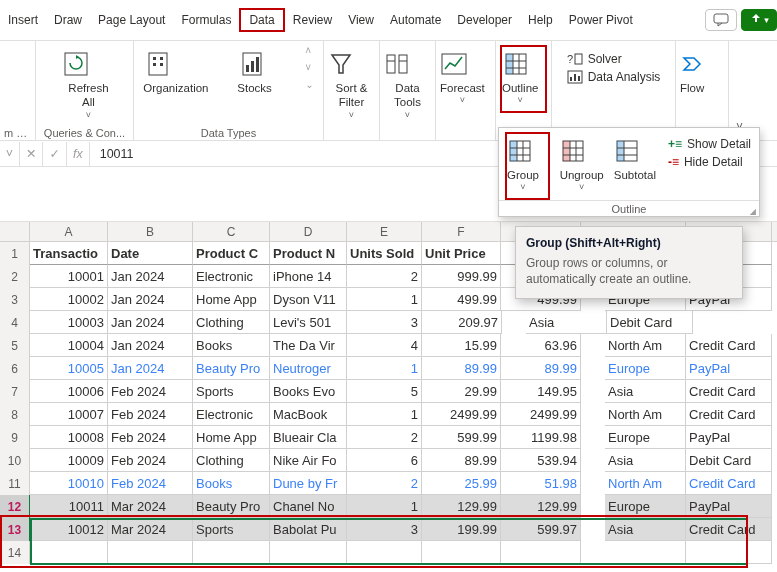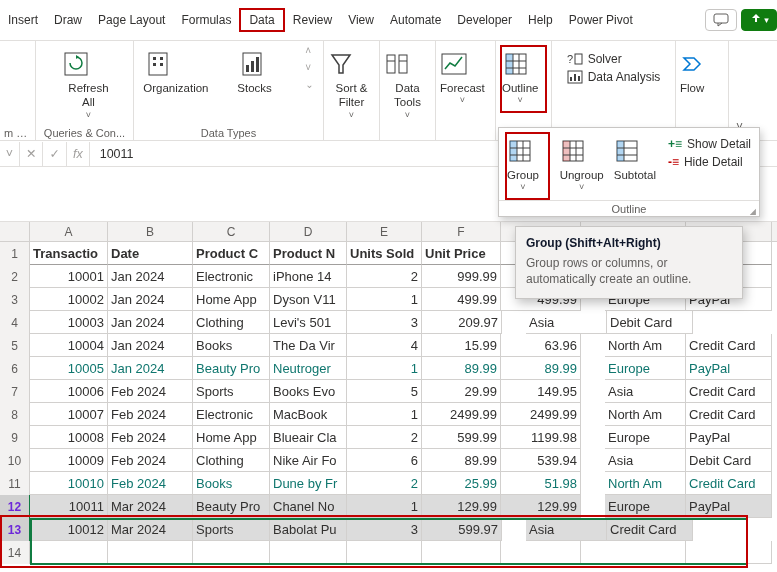--- a/index.html
+++ b/index.html
@@ -161,32 +161,32 @@
   .cell {
     border-right:1px solid #d2d0ce;
     border-bottom:1px solid #d2d0ce;
     padding: 0 3px;
     display:flex; align-items:center;
     overflow:hidden; white-space:nowrap;
   }
   .cell.num { justify-content:flex-end;padding-left:16px; }
   .cell.txt { justify-content:flex-start; }
   .hdr-cell { font-weight:700; border-bottom:1px solid #a19f9d;}
-  .red { color:#0f766e;text-align:right; }
+  .red { color:#3b82f6;text-align:right; }
   .w-a{width:78px;min-width:78px;}
   .w-b{width:85px;min-width:85px;}
   .w-c{width:77px;min-width:77px;}
   .w-d{width:77px;min-width:77px;}
   .w-e{width:75px;min-width:75px;}
   .w-f{width:79px;min-width:79px;}
   .w-g{width:80px;min-width:80px;}
   .w-h{width:81px;min-width:81px;margin-left:24px;}
   .w-i{width:86px;min-width:86px;}
 
-  .sel-row .rowhdr { background:#d0d0d0; color:#6d28d9; font-weight:600; border-right:1px solid #107c41;}
+  .sel-row .rowhdr { background:#d0d0d0; color:#be185d; font-weight:600; border-right:1px solid #107c41;}
   .sel-row .cell { background:#dcdcdc; }
   .sel-box {
     position:absolute;
     border:2px solid #107c41;
     pointer-events:none;
     left:30px;
     width:718px;
   }
   .red-box {
     position:absolute;
@@ -632,20 +632,21 @@
         <div class="cell w-h txt">Europe</div>
         <div class="cell w-i txt">PayPal</div>
       </div>
       <div class="row sel-row">
         <div class="rowhdr">13</div>
         <div class="cell w-a num">10012</div>
         <div class="cell w-b txt">Mar 2024</div>
         <div class="cell w-c txt">Sports</div>
         <div class="cell w-d txt">Babolat Pu</div>
         <div class="cell w-e num">3</div>
+        <div class="cell w-f num">199.99</div>
         <div class="cell w-g num">599.97</div>
         <div class="cell w-h txt">Asia</div>
         <div class="cell w-i txt">Credit Card</div>
       </div>
       <div class="row">
         <div class="rowhdr">14</div>
         <div class="cell w-a num"></div>
         <div class="cell w-b txt"></div>
         <div class="cell w-c txt"></div>
         <div class="cell w-d txt"></div>

